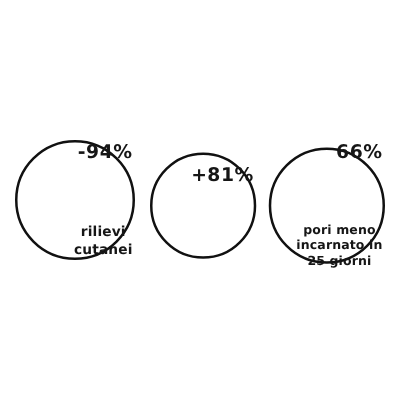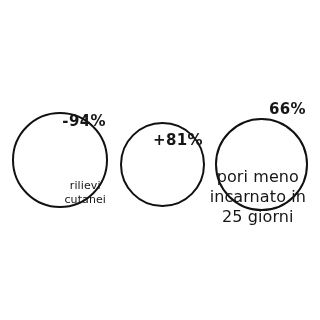--- a/index.html
+++ b/index.html
@@ -60,34 +60,34 @@
   .stat-value {
     font-weight: bold;
     font-size: 15px;
     line-height: 1.12;
     letter-spacing: 0.4px;
     margin-bottom: 1px;
     white-space: nowrap;
   }
 
   .stat-lines {
-    font-weight: normal;
+    font-weight: bold;
     font-size: 11px;
     line-height: 1.28;
     letter-spacing: 0.1px;
     margin-top: 48px;
   }
 
   .stat-line {
     display: block;
     white-space: nowrap;
   }
 
   #stat-circle-3 .stat-value { font-size: 15px; }
-  #stat-circle-3 .stat-lines { font-size: 16px; line-height: 1.26; }
+  #stat-circle-3 .stat-lines { font-size: 10px; line-height: 1.26; }
   #stat-circle-2 .stat-lines { font-size: 10.5px; }
 </style>
 </head>
 <body>
 
 <div id="stats-board">
 
   <div class="stat-circle" id="stat-circle-1">
     <div class="stat-value">-94%</div>
     <div class="stat-lines">

